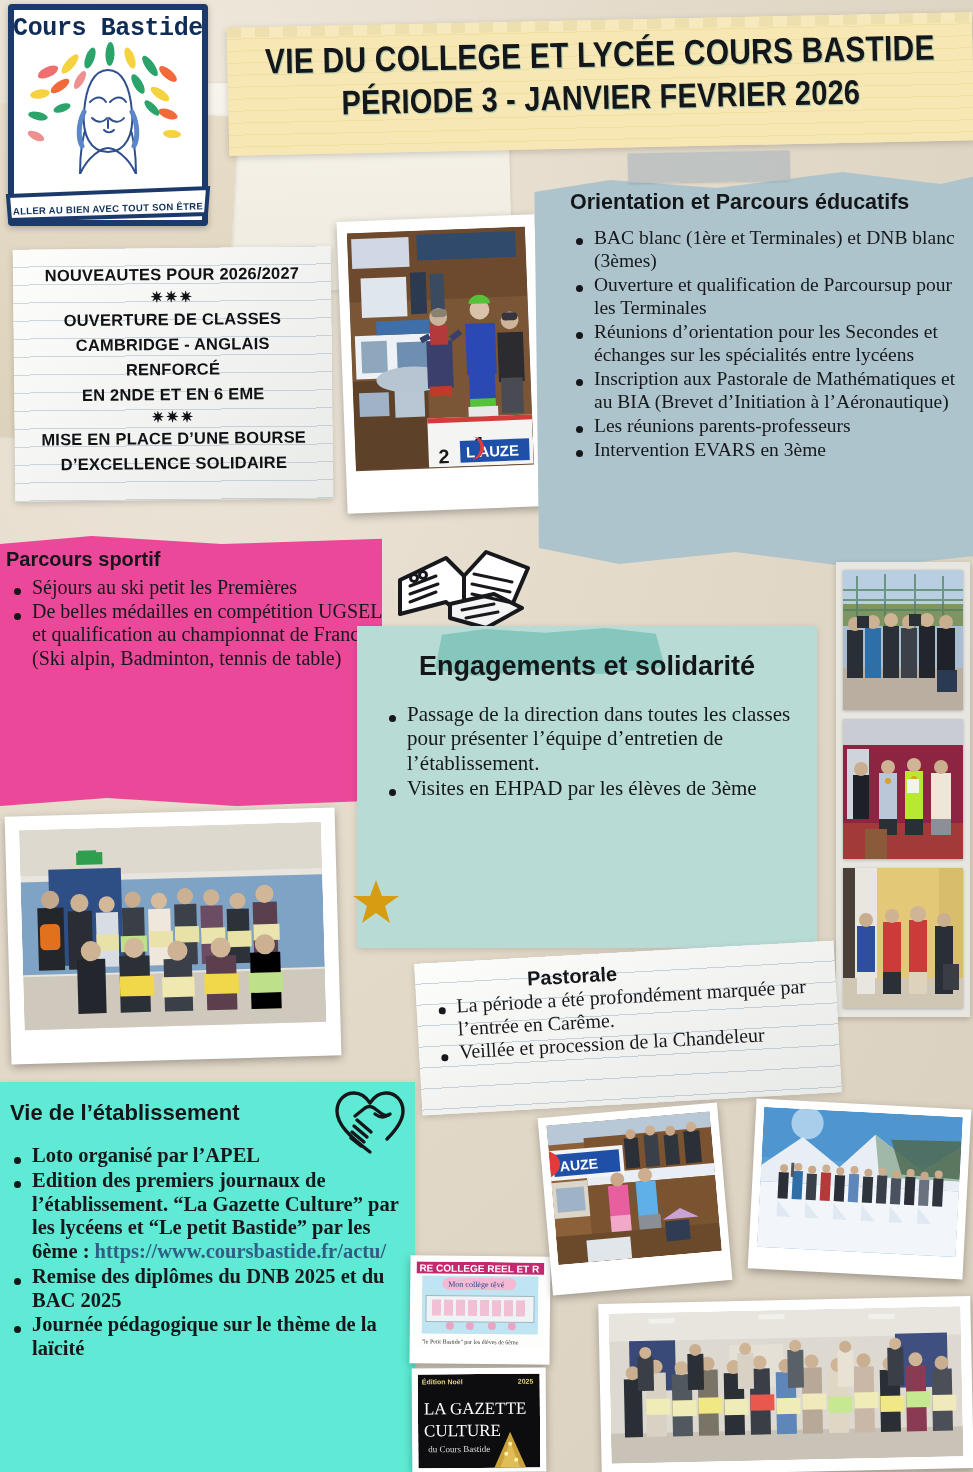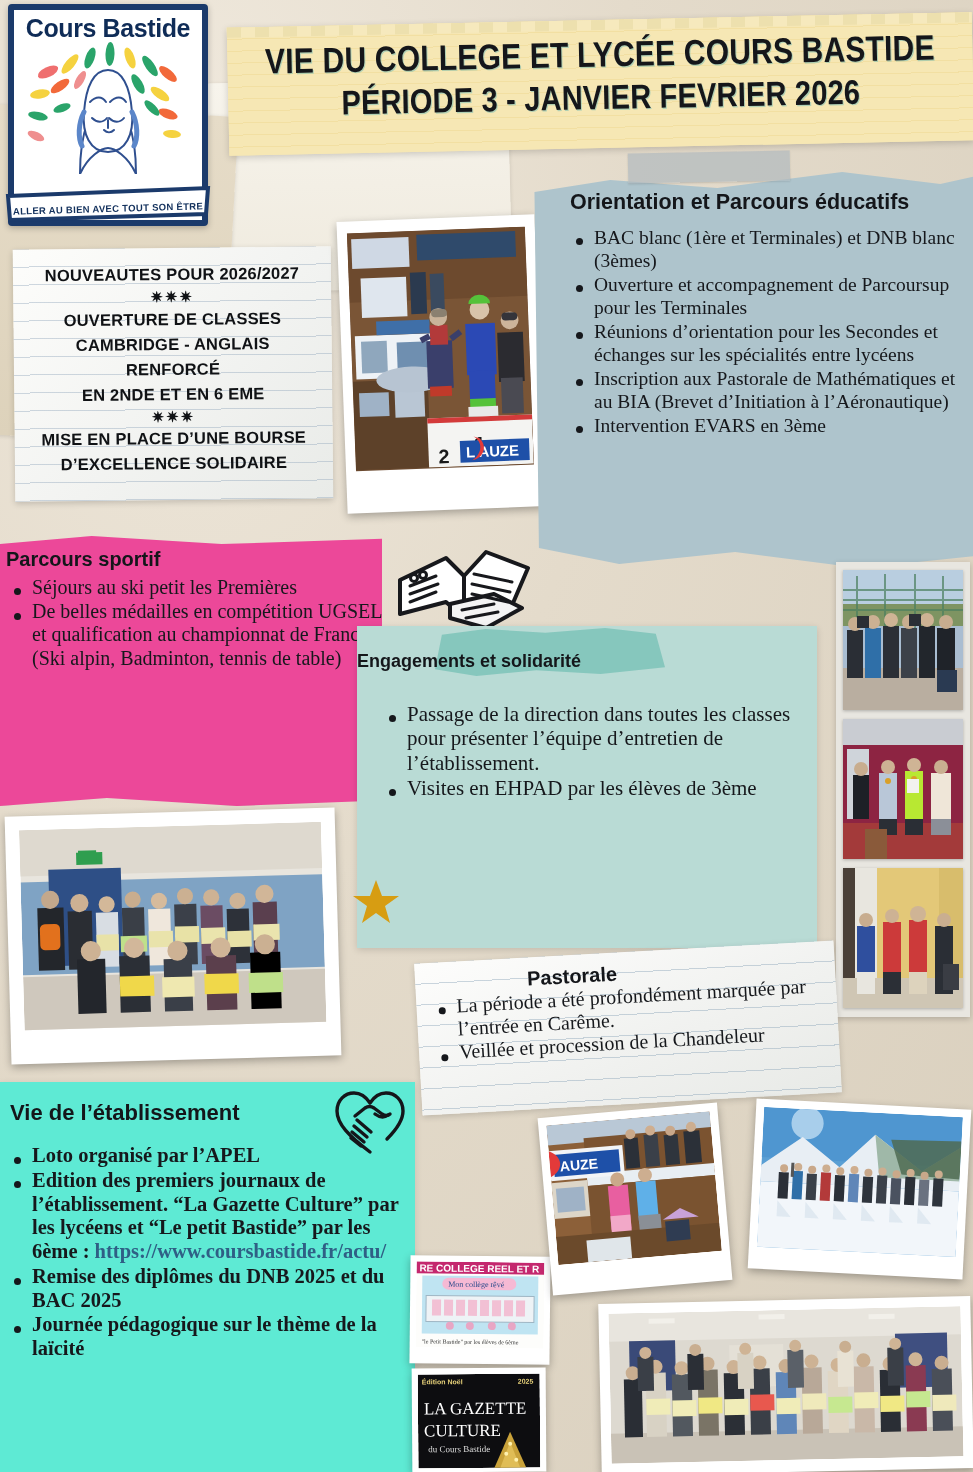--- a/index.html
+++ b/index.html
@@ -31,21 +31,21 @@
   
   .logo{
     position:absolute;left:8px;top:4px;width:200px;height:222px;
   }
   .logo-card{
     position:absolute;inset:0;background:#fff;border:6px solid #1b3a6b;border-radius:4px;
     box-shadow:0 2px 6px rgba(0,0,0,.25);
   }
   .logo-title{
     position:absolute;top:10px;left:0;right:0;text-align:center;
-    font-family:Liberation Sans, sans-serif;font-weight:bold;font-size:25px;color:#0f2c57;
+    font-family:Liberation Mono, monospace;font-weight:bold;font-size:25px;color:#0f2c57;
     letter-spacing:-.4px;
   }
   .logo-art{position:absolute;left:8px;top:38px;width:calc(100% - 16px);height:132px;}
   .logo-banner{
     position:absolute;left:-4px;bottom:4px;width:208px;height:40px;
   }
   .logo-motto{
     position:absolute;left:0;bottom:12px;width:200px;text-align:center;
     font-size:9.5px;font-weight:bold;color:#12305c;letter-spacing:.3px;
     transform:rotate(-1.6deg);
@@ -134,21 +134,21 @@
   .engagements{
     left:357px;top:626px;width:460px;height:322px;
     background:#b9dbd5;
     box-shadow:0 2px 7px rgba(0,0,0,.14);
   }
   .brush{
     position:absolute;left:78px;top:2px;width:230px;height:48px;
     background:#7dc3b8;opacity:.85;
     clip-path:polygon(3% 14%,22% 2%,48% 10%,74% 0,96% 12%,100% 82%,72% 96%,44% 88%,18% 100%,0 86%);
   }
-  .engagements .ptitle{position:absolute;left:0;right:0;top:25px;font-size:18px;}
+  .engagements .ptitle{position:absolute;left:0;right:0;top:25px;text-align:center;font-size:27px;}
   .engagements ul.bl{position:absolute;left:24px;top:76px;width:430px;font-size:21px;line-height:1.16;}
 
   
   .pastorale{
     left:418px;top:952px;width:420px;height:152px;
     background:
       repeating-linear-gradient(to bottom,rgba(255,255,255,0) 0 20px,rgba(140,165,185,.45) 20px 21px),
       linear-gradient(160deg,#fdfdfc,#f0f1ef 60%,#e8eae7);
     transform:rotate(-3.2deg);
     box-shadow:0 2px 6px rgba(0,0,0,.16);
@@ -313,23 +313,24 @@
           <rect x="150" y="152" width="22" height="36" fill="#4a4a52"></rect>
         </g>
       </svg>
     </div>
   </div>
 
   <div class="panel orientation">
     <div class="ptitle">Orientation et Parcours éducatifs</div>
     <ul class="bl">
       <li>BAC blanc (1ère et Terminales) et DNB blanc (3èmes)</li>
-      <li>Ouverture et accompagnement de Parcoursup pour les Terminales</li>
+      <li>Ouverture et qualification de Parcoursup pour les Terminales</li>
       <li>Réunions d’orientation pour les Secondes et échanges sur les spécialités entre lycéens</li>
       <li>Inscription aux Pastorale de Mathématiques et au BIA (Brevet d’Initiation à l’Aéronautique)</li>
+      <li>Les réunions parents-professeurs</li>
       <li>Intervention EVARS en 3ème</li>
     </ul>
   </div>
   <div class="tape" style="left:628px;top:152px;width:162px;height:30px;transform:rotate(-1deg);"></div>
 
   <svg class="book" viewBox="0 0 150 105">
     <g stroke="#17181c" stroke-width="4" fill="#fff" stroke-linejoin="round">
       <path d="M10,48 L56,26 L74,44 L74,86 L56,70 L10,82 Z"></path>
       <path d="M74,44 L96,20 L138,36 L120,78 L74,86 Z"></path>
       <path d="M60,72 L104,62 L132,76 L96,96 L60,86 Z" fill="#f4f4f4"></path>

